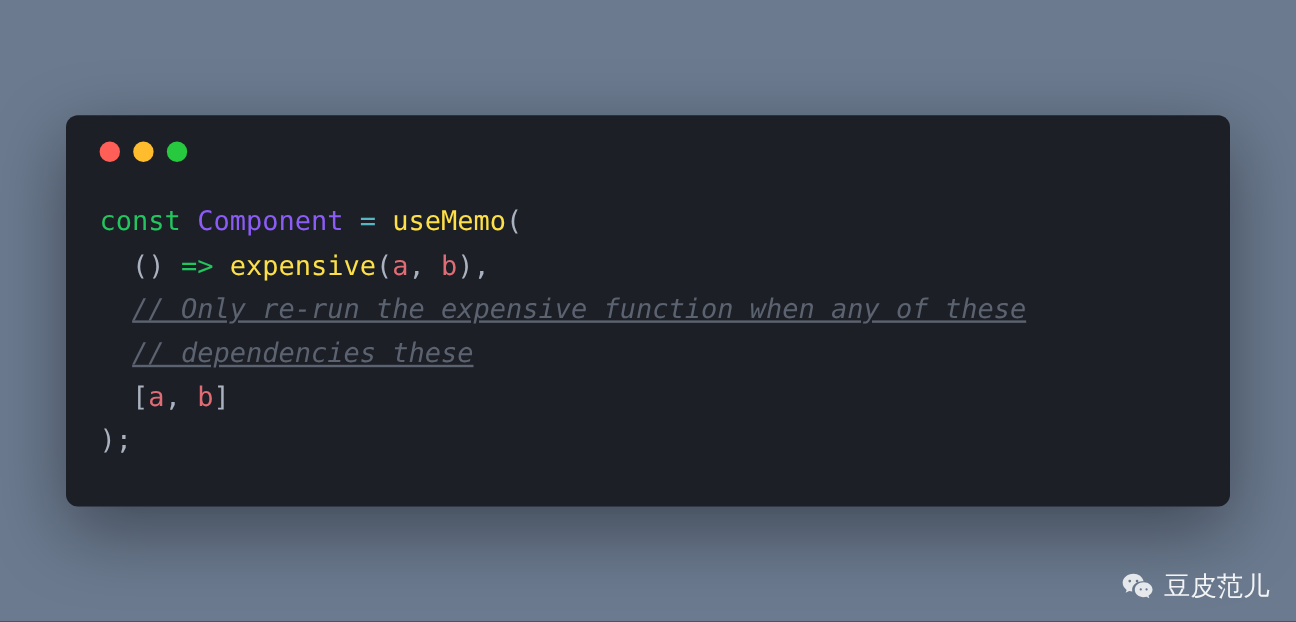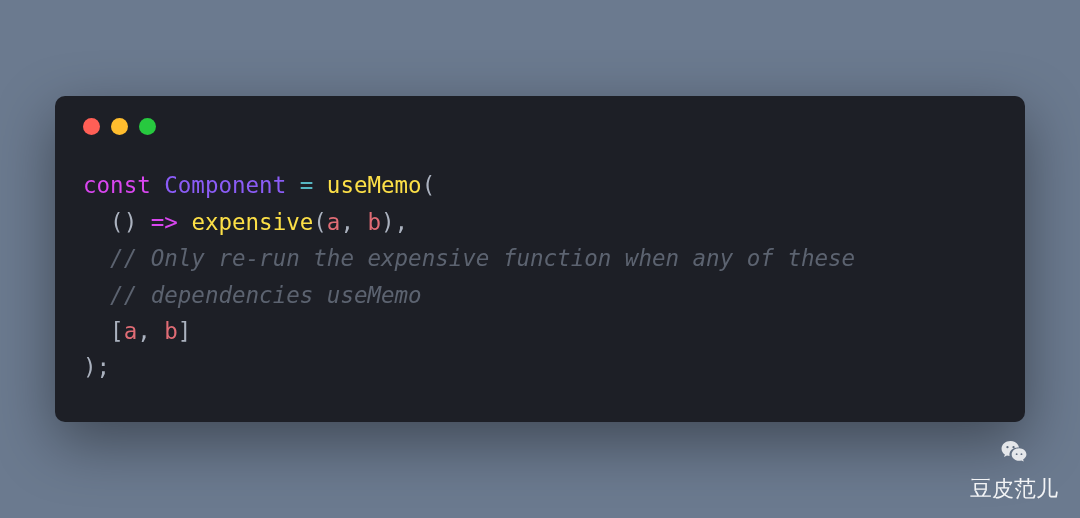--- a/index.html
+++ b/index.html
@@ -37,60 +37,59 @@
     }
     .dot.red { background: #ff5f56; }
     .dot.yellow { background: #ffbd2e; }
     .dot.green { background: #27c93f; }
     .code {
       font-size: 22.5px;
       line-height: 1.62;
       white-space: pre;
       color: #abb2bf;
     }
-    .tok-keyword { color: #d946ef; }
+    .tok-keyword { color: #22c55e; }
     .tok-class { color: #8b5cf6; }
     .tok-operator { color: #56b6c2; }
     .tok-function { color: #fde047; }
     .tok-param { color: #e06c75; }
     .tok-punct { color: #abb2bf; }
-    .tok-comment { color: #5c6370; font-style: italic; }
+    .tok-comment { color: #5c6370; font-style: italic; text-decoration: underline; }
     .tok-ident { color: #e06c75; }
 
     .watermark {
       position: absolute;
       bottom: 14px;
       right: 22px;
       display: flex;
       align-items: center;
       gap: 8px;
       color: rgba(255,255,255,0.92);
       font-family: -apple-system, BlinkMacSystemFont, "Segoe UI", sans-serif;
       font-size: 22px;
-      flex-direction: column;
     }
     .watermark .wechat-icon {
       width: 28px;
       height: 28px;
       opacity: 0.9;
     }
   </style>
 </head>
 <body>
 
 <div class="editor-window">
   <div class="traffic-lights">
     <div class="dot red"></div>
     <div class="dot yellow"></div>
     <div class="dot green"></div>
   </div>
   <div class="code"><span class="line"><span class="tok-keyword">const</span><span> </span><span class="tok-class">Component</span><span> </span><span class="tok-operator">=</span><span> </span><span class="tok-function">useMemo</span><span class="tok-punct">(</span></span>
 <span class="line"><span>  </span><span class="tok-punct">(</span><span class="tok-punct">)</span><span> </span><span class="tok-keyword">=&gt;</span><span> </span><span class="tok-function">expensive</span><span class="tok-punct">(</span><span class="tok-param">a</span><span class="tok-punct">, </span><span class="tok-param">b</span><span class="tok-punct">)</span><span class="tok-punct">,</span></span>
 <span class="line"><span>  </span><span class="tok-comment">// Only re-run the expensive function when any of these</span></span>
-<span class="line"><span>  </span><span class="tok-comment">// dependencies useMemo</span></span>
+<span class="line"><span>  </span><span class="tok-comment">// dependencies these</span></span>
 <span class="line"><span>  </span><span class="tok-punct">[</span><span class="tok-ident">a</span><span class="tok-punct">, </span><span class="tok-ident">b</span><span class="tok-punct">]</span></span>
 <span class="line"><span class="tok-punct">)</span><span class="tok-punct">;</span></span></div>
 </div>
 
 <div class="watermark">
   <svg class="wechat-icon" viewBox="0 0 36 36" fill="rgba(255,255,255,0.92)">
     <path d="M13.5 4C7.15 4 2 8.37 2 13.77c0 3.03 1.66 5.74 4.26 7.53l-1.06 3.2 3.73-1.87c1.1.3 2.25.47 3.44.49-.15-.62-.23-1.26-.23-1.92 0-5.02 4.88-9.1 10.9-9.1.47 0 .93.03 1.38.08C23.4 7.23 18.93 4 13.5 4zm-3.9 6.4a1.45 1.45 0 110 2.9 1.45 1.45 0 010-2.9zm7.8 0a1.45 1.45 0 110 2.9 1.45 1.45 0 010-2.9z"></path>
     <path d="M34 21.2c0-4.4-4.25-7.97-9.5-7.97S15 16.8 15 21.2s4.25 7.97 9.5 7.97c1.02 0 2-.13 2.93-.38l3.16 1.58-.9-2.7C31.98 26.1 34 23.84 34 21.2zm-12.6-1.6a1.2 1.2 0 110 2.4 1.2 1.2 0 010-2.4zm6.2 0a1.2 1.2 0 110 2.4 1.2 1.2 0 010-2.4z"></path>
   </svg>
   <span>豆皮范儿</span>

